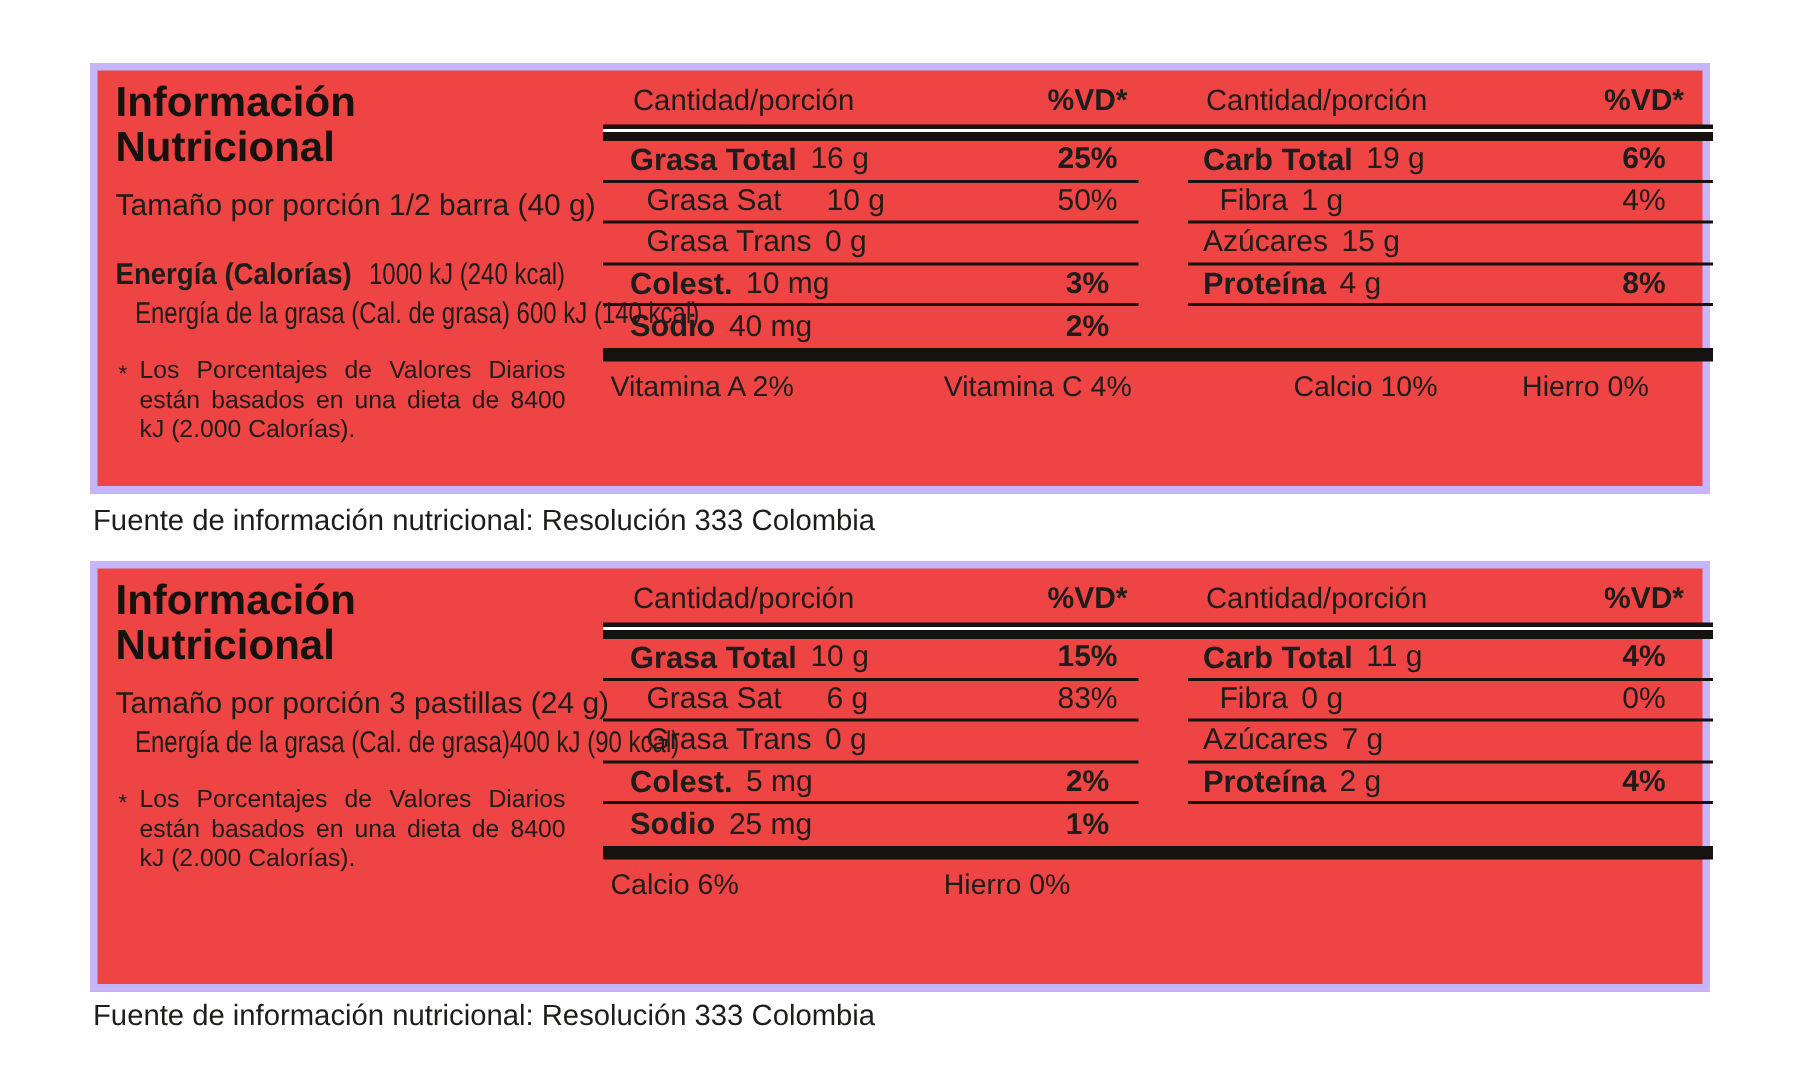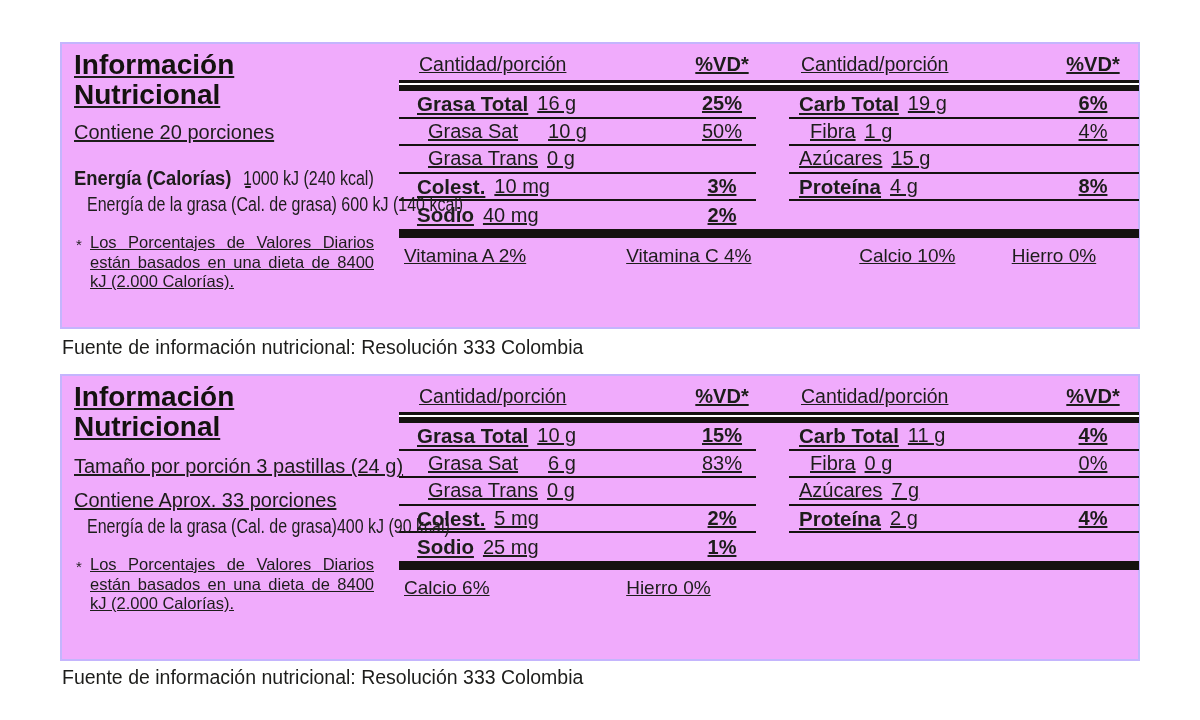--- a/index.html
+++ b/index.html
@@ -4,21 +4,21 @@
 <style>
   * { margin:0; padding:0; box-sizing:border-box; }
   html,body { background:#ffffff; }
   body {
     width:1200px; height:720px; position:relative; overflow:hidden;
     font-family:"Liberation Sans", sans-serif; color:#1d1d1b;
     -webkit-font-smoothing:antialiased;
   }
   .panel {
     position:absolute; left:60px; width:1080px; height:287px;
-    border:2px solid #c4b5fd; background:#f0abfc; display:flex;text-decoration:underline;
+    border:5px solid #c4b5fd; background:#ef4444; display:flex;
   }
   .panel.p1 { top:42px; }
   .panel.p2 { top:374px; }
 
   
   .info-pane { width:337px; padding:6px 0 0 12px; flex:0 0 auto; }
   .nf-title { font-size:28px; font-weight:700; line-height:30px; letter-spacing:0px; color:#151210; }
   .serving  { font-size:20px; margin-top:13px; white-space:nowrap; }
   .servcnt  { font-size:20px; margin-top:11px; white-space:nowrap; }
   .energy   { margin-top:23px; font-size:20px; white-space:nowrap; }
@@ -78,21 +78,21 @@
 </style>
 </head>
 <body>
 
 <div class="panel p1">
   <div class="info-pane">
     <div class="nf-title">
       <div>Información</div>
       <div>Nutricional</div>
     </div>
-    <div class="servcnt">Contiene 20 porciones</div>
+    <div class="serving">Tamaño por porción 1/2 barra (40 g)</div>
     <div class="energy">
       <span class="elabel">Energía (Calorías)</span>
       <span class="cond">1000 kJ (240 kcal)</span>
     </div>
     <div class="energy-fat">
       <span class="cond">Energía de la grasa (Cal. de grasa) 600 kJ (140 kcal)</span>
     </div>
     <div class="footnote">
       <span class="star">*</span>
       <div class="fline">Los Porcentajes de Valores Diarios</div>
@@ -198,21 +198,20 @@
 </div>
 <div class="source s1">Fuente de información nutricional: Resolución 333 Colombia</div>
 
 <div class="panel p2">
   <div class="info-pane">
     <div class="nf-title">
       <div>Información</div>
       <div>Nutricional</div>
     </div>
     <div class="serving">Tamaño por porción 3 pastillas (24 g)</div>
-    <div class="servcnt">Contiene Aprox. 33 porciones</div>
     <div class="energy-fat">
       <span class="cond">Energía de la grasa (Cal. de grasa)400 kJ (90 kcal)</span>
     </div>
     <div class="footnote">
       <span class="star">*</span>
       <div class="fline">Los Porcentajes de Valores Diarios</div>
       <div class="fline">están basados en una dieta de 8400</div>
       <div class="fline last">kJ (2.000 Calorías).</div>
     </div>
   </div>

